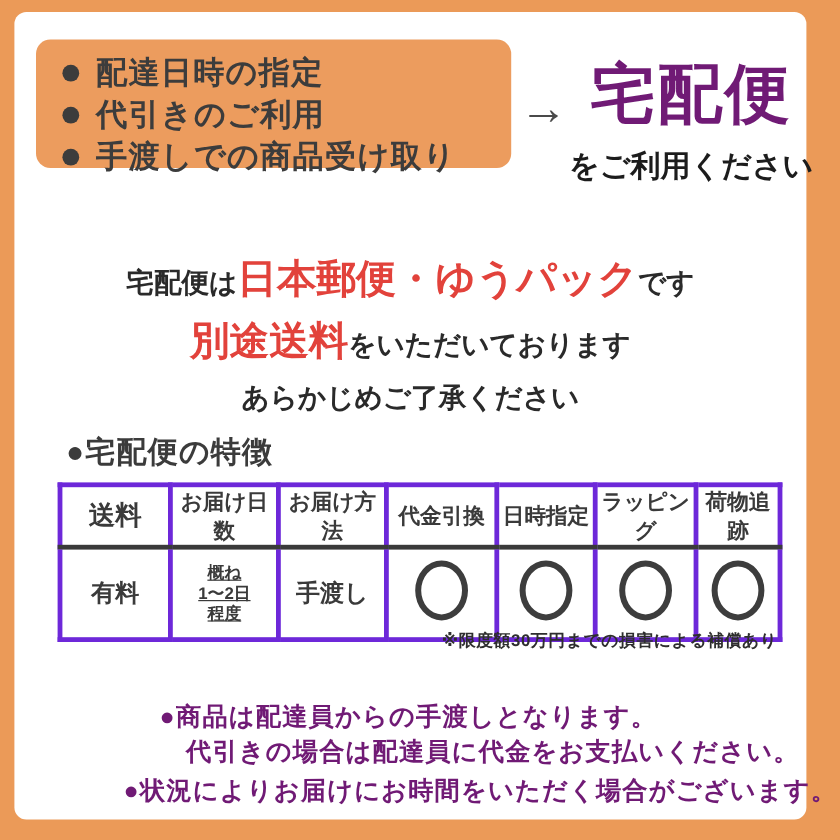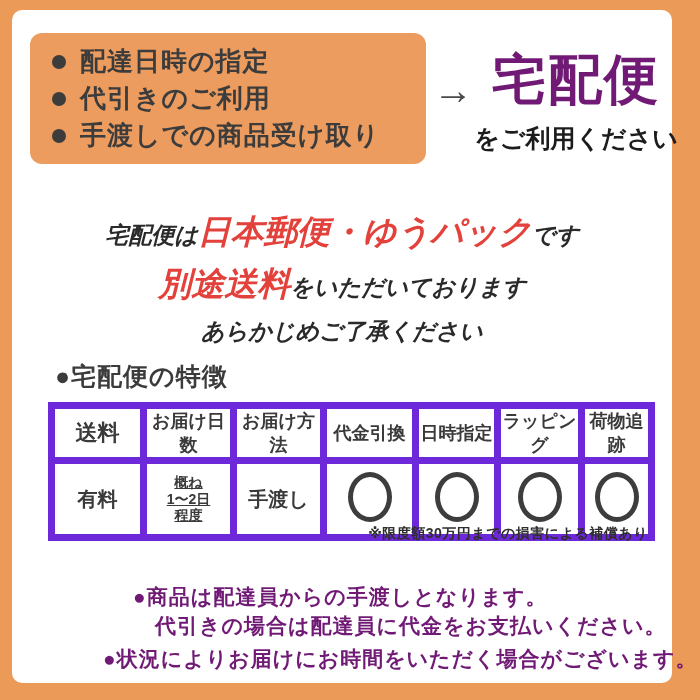--- a/index.html
+++ b/index.html
@@ -14,21 +14,21 @@
   .panel {
     position: absolute;
     top: 10px; left: 12px; right: 28px; bottom: 17px;
     background: #ffffff;
     border-radius: 10px;
   }
   
   .promo-box {
     position: absolute;
     left: 30px; top: 33px;
-    width: 396px; height: 131px;
+    width: 396px; height: 107px;
     background: #ec9c5e;
     border-radius: 12px;
     display: flex;
     flex-direction: column;
     justify-content: space-around;
     padding: 10px 10px 10px 22px;
   }
   .promo-row { display: flex; align-items: center; gap: 14px; }
   .bullet-dot {
     width: 14px; height: 14px;
@@ -51,41 +51,41 @@
   }
   .headline-title {
     font-size: 54px; font-weight: bold; color: #701a75;
     letter-spacing: 2px; line-height: 1.15; white-space: nowrap;
   }
   .headline-sub {
     font-size: 25px; font-weight: bold; color: #1c1c1c;
     margin-top: 12px; white-space: nowrap;
   }
   
-  .notice { position: absolute; left: 12px; width: 660px; text-align: center; font-style: italic; }
+  .notice { position: absolute; left: 12px; width: 660px; text-align: center; }
   .notice-line1 { top: 210px; }
   .notice-line2 { top: 262px; }
   .notice-line3 { top: 316px; }
   .n-black { font-size: 23px; font-weight: bold; color: #2a2a2a; }
   .n-red   { font-size: 33px; font-weight: bold; color: #e2423b; }
   .notice span { vertical-align: baseline; }
   
   .section-title {
     position: absolute; left: 55px; top: 360px;
     font-size: 25px; font-weight: bold; color: #3b3b3b;
     letter-spacing: 1px;
   }
   table.features {
     position: absolute; left: 48px; top: 402px;
     width: 600px;
     border-collapse: collapse;
     table-layout: fixed;
   }
   table.features th, table.features td {
-    border: 7px solid #6d28d9;
+    border: 4px solid #6d28d9;
     text-align: center;
     vertical-align: middle;
     color: #3a3a3a;
   }
   table.features th {
     height: 40px;
     font-size: 18px; font-weight: bold;
     border-bottom: 4px solid #3a3a3a;
     padding: 0 1px;
   }

